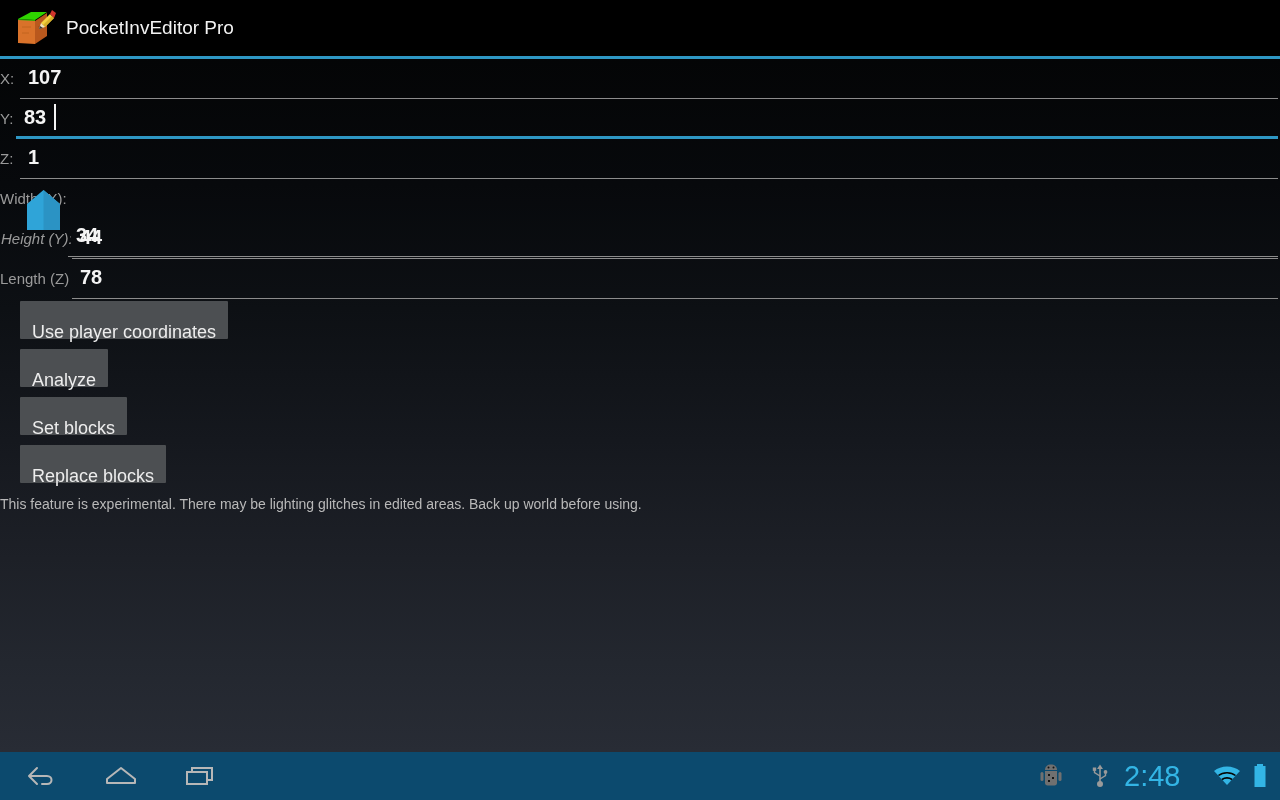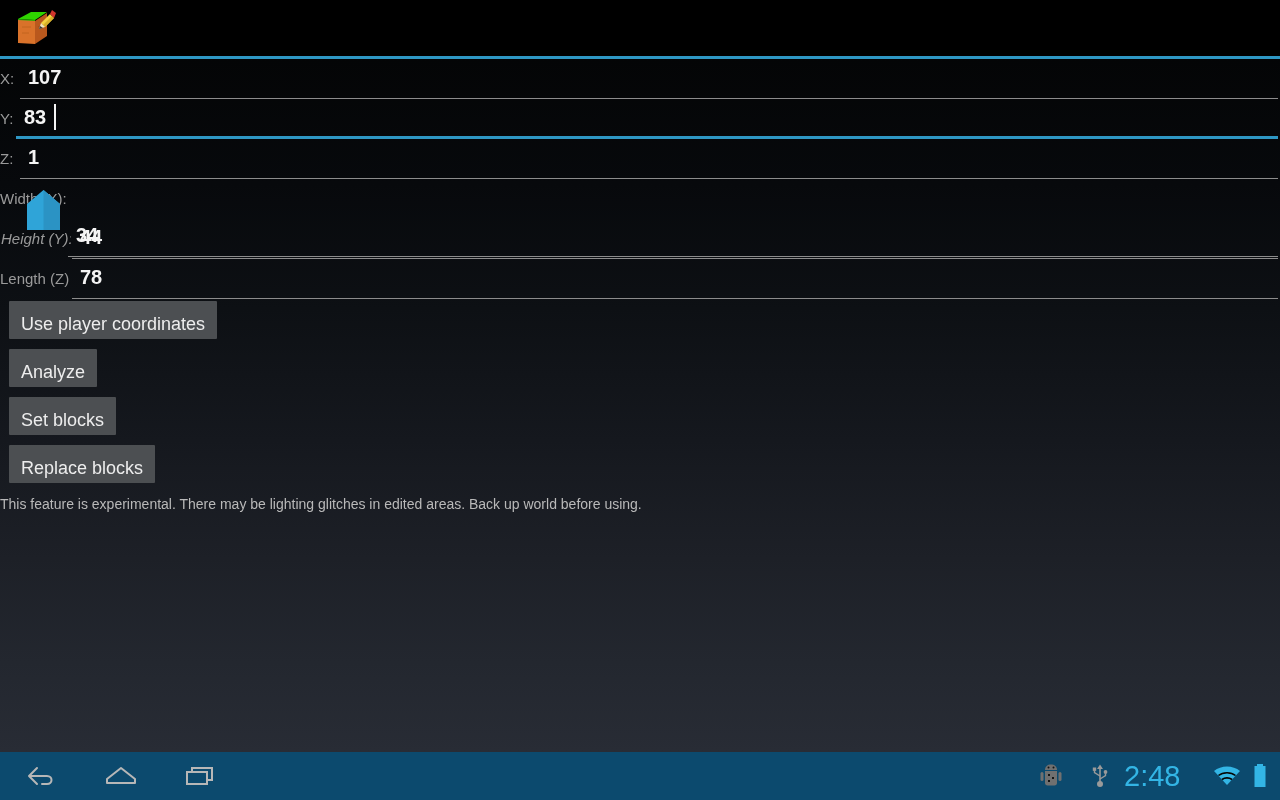--- a/index.html
+++ b/index.html
@@ -121,30 +121,30 @@
   
   #text-handle {
     position: absolute;
     left: 27px; top: 131px;
     width: 33px; height: 40px;
   }
 
   
   .btn {
     position: absolute;
-    left: 9px;
+    left: 20px;
     height: 38px;
     background: #4c4f52;
     border: none;
     border-radius: 1px;
     color: #ededed;
     font-family: "Liberation Sans", sans-serif;
     font-size: 18px;
     text-align: left;
-    padding: 4px 12px;
+    padding: 12px 12px;
     line-height: 38px;
     box-sizing: border-box;
     white-space: nowrap;
     cursor: pointer;
   }
 
   #warning-text {
     position: absolute;
     left: 0; top: 432px;
     width: 1280px;
@@ -219,20 +219,21 @@
 
         <polygon points="27,14 36,5 40,9 31,18" fill="#f4d03f"></polygon>
         <polygon points="29,16 38,7 40,9 31,18" fill="#d6b02a"></polygon>
 
         <polygon points="36,5 40,9 42,4 38,1" fill="#d0342c"></polygon>
 
         <polygon points="27,14 31,18 25,20" fill="#f0e3c0"></polygon>
         <polygon points="26,17 29,19 25,20" fill="#3a3a3a"></polygon>
       </svg>
     </div>
+    <div id="title-text">PocketInvEditor Pro</div>
   </div>
   <div id="title-divider"></div>
 
   <div id="content">
 
     <div class="field-row" style="top:0px;">
       <div class="field-label" style="left:0px;width:18px;">X:</div>
       <div class="field-box" style="left:20px;">
         <div class="field-value">107</div>
         <div class="field-underline"></div>

